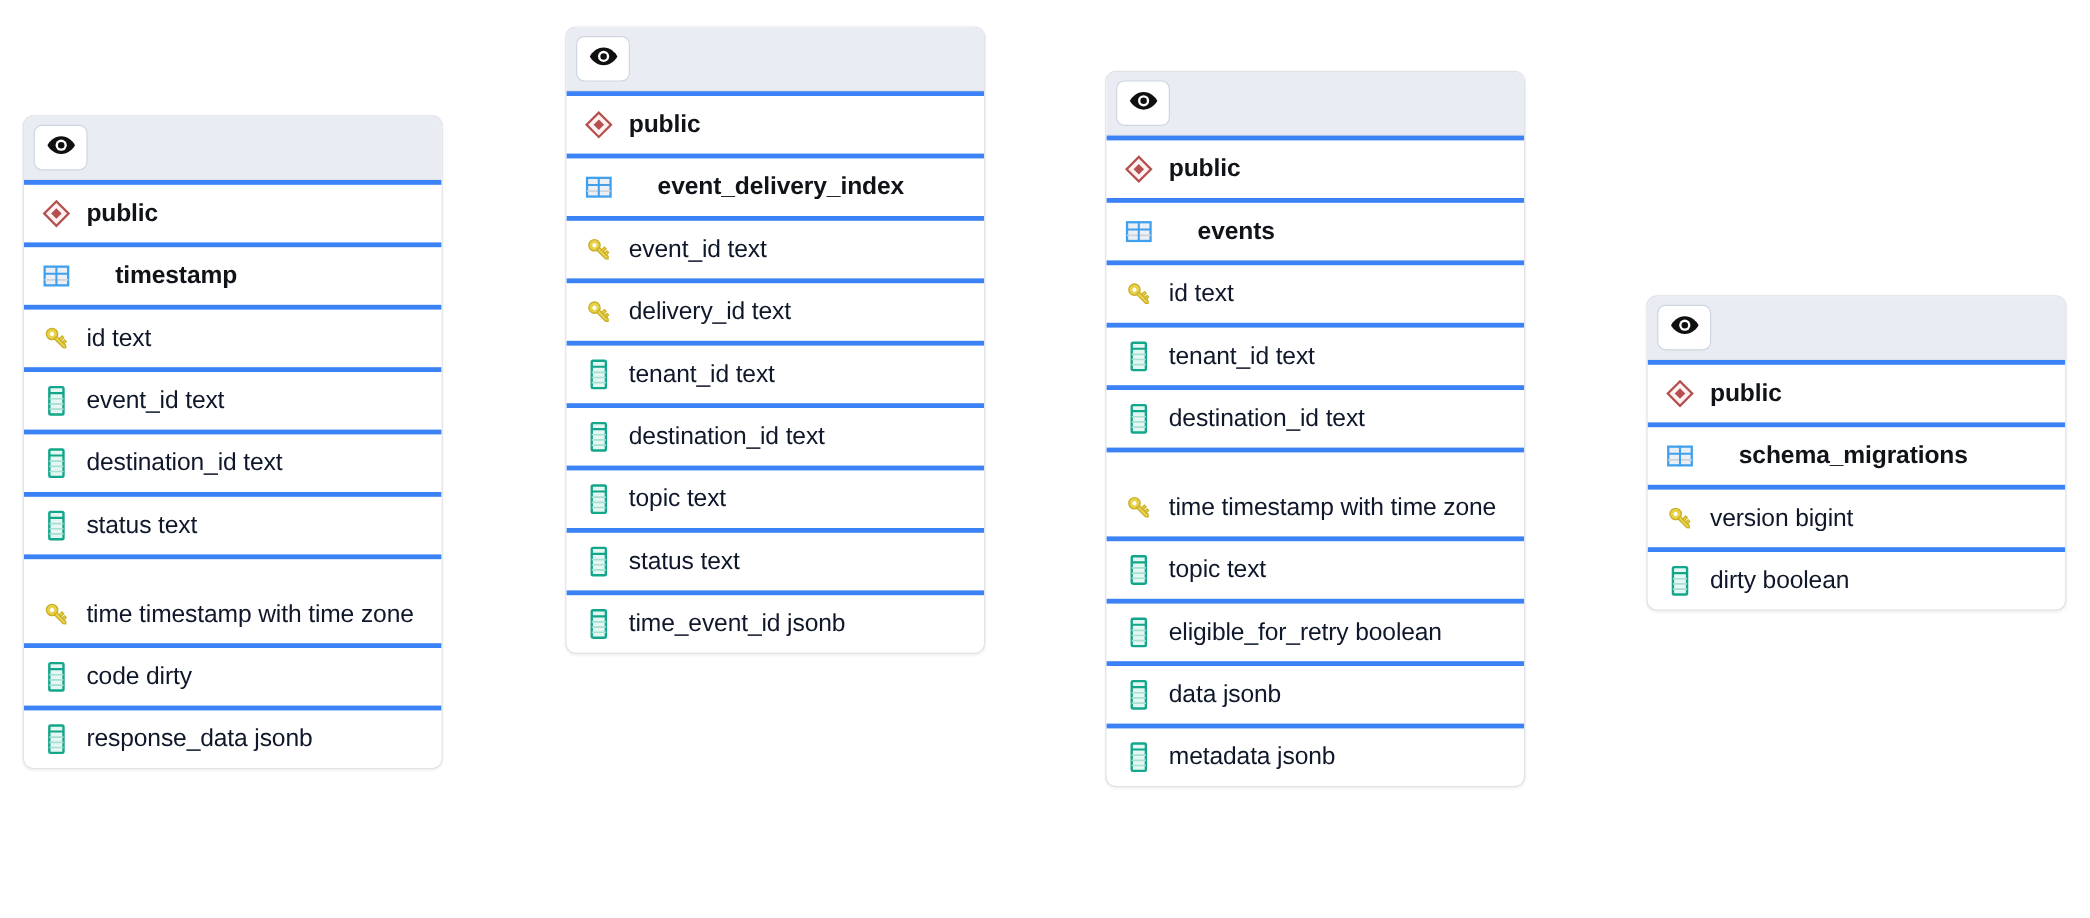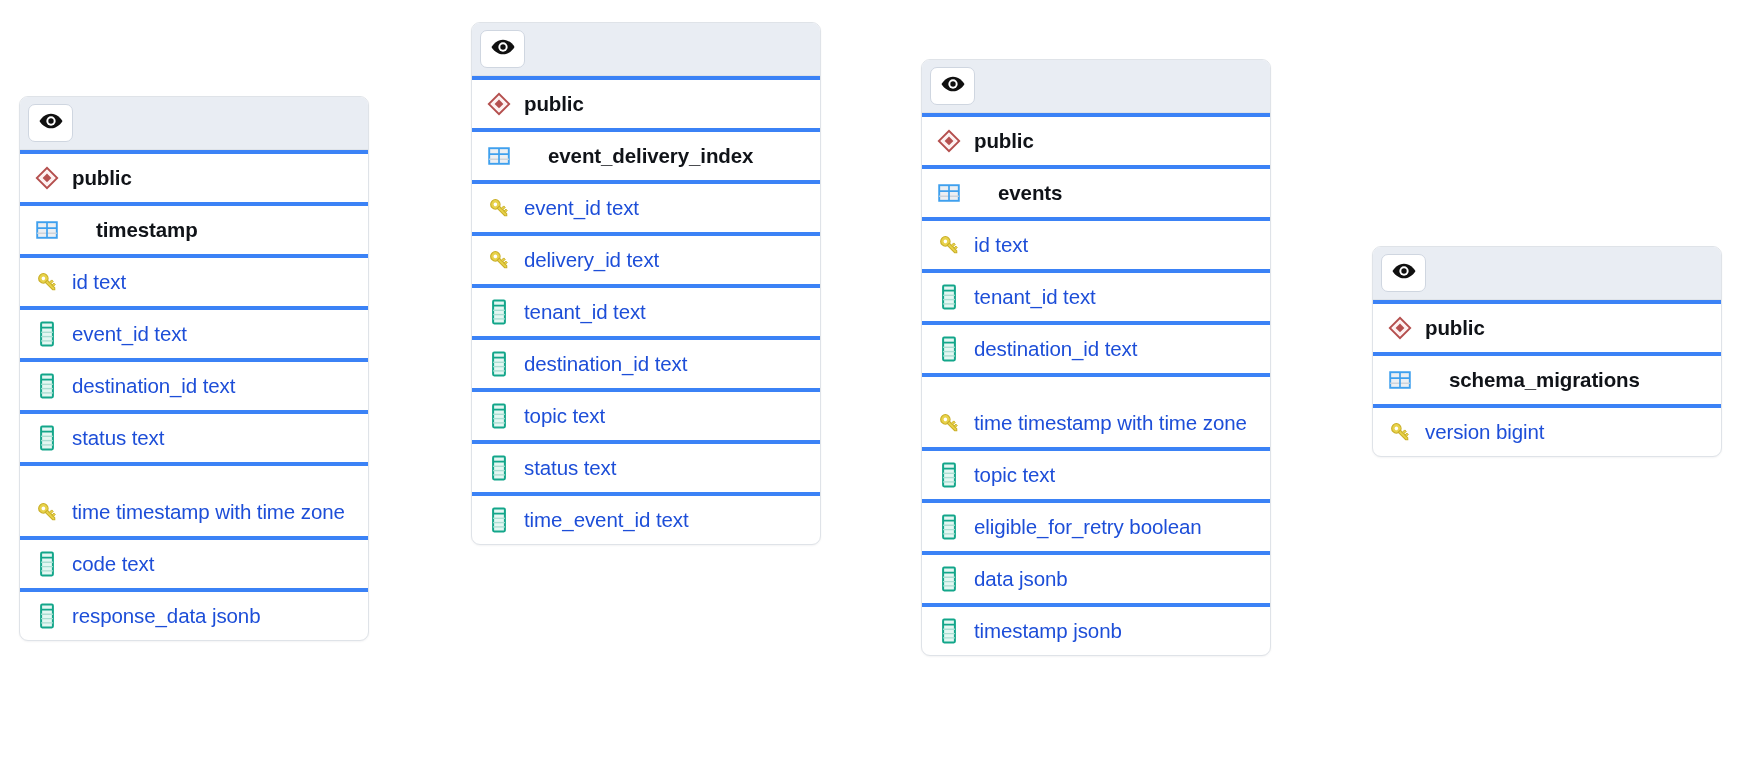--- a/index.html
+++ b/index.html
@@ -69,21 +69,21 @@
     width: 26px;
     height: 30px;
     display: flex;
     align-items: center;
     justify-content: center;
     margin-right: 12px;
   }
   .row .txt {
     font-size: 20.5px;
     line-height: 30px;
-    color: #1d4ed8;
+    color: #0f172a;
     letter-spacing: -0.1px;
     word-break: break-all;
     white-space: pre-wrap;
   }
   .row.schema .txt,
   .row.table .txt {
     font-weight: bold;
     color: #101318;
   }
   .row.schema { min-height: 47px; }
@@ -191,21 +191,21 @@
       <div class="row column">
         <span class="ico">
           <svg width="22" height="26" viewBox="0 0 18 26" aria-hidden="true">
             <rect x="3.1" y="1.6" width="11.8" height="22.8" rx="1.1" fill="#e4f7f2" stroke="#13a68a" stroke-width="2"></rect>
             <line x1="3.1" y1="6.6" x2="14.9" y2="6.6" stroke="#13a68a" stroke-width="1.8"></line>
             <line x1="3.1" y1="11.3" x2="14.9" y2="11.3" stroke="#a9ded2" stroke-width="1.4"></line>
             <line x1="3.1" y1="15.6" x2="14.9" y2="15.6" stroke="#a9ded2" stroke-width="1.4"></line>
             <line x1="3.1" y1="19.9" x2="14.9" y2="19.9" stroke="#a9ded2" stroke-width="1.4"></line>
           </svg>
         </span>
-        <span class="txt">code text</span>
+        <span class="txt">code dirty</span>
       </div>
       <div class="row column">
         <span class="ico">
           <svg width="22" height="26" viewBox="0 0 18 26" aria-hidden="true">
             <rect x="3.1" y="1.6" width="11.8" height="22.8" rx="1.1" fill="#e4f7f2" stroke="#13a68a" stroke-width="2"></rect>
             <line x1="3.1" y1="6.6" x2="14.9" y2="6.6" stroke="#13a68a" stroke-width="1.8"></line>
             <line x1="3.1" y1="11.3" x2="14.9" y2="11.3" stroke="#a9ded2" stroke-width="1.4"></line>
             <line x1="3.1" y1="15.6" x2="14.9" y2="15.6" stroke="#a9ded2" stroke-width="1.4"></line>
             <line x1="3.1" y1="19.9" x2="14.9" y2="19.9" stroke="#a9ded2" stroke-width="1.4"></line>
           </svg>
@@ -322,21 +322,21 @@
       <div class="row column">
         <span class="ico">
           <svg width="22" height="26" viewBox="0 0 18 26" aria-hidden="true">
             <rect x="3.1" y="1.6" width="11.8" height="22.8" rx="1.1" fill="#e4f7f2" stroke="#13a68a" stroke-width="2"></rect>
             <line x1="3.1" y1="6.6" x2="14.9" y2="6.6" stroke="#13a68a" stroke-width="1.8"></line>
             <line x1="3.1" y1="11.3" x2="14.9" y2="11.3" stroke="#a9ded2" stroke-width="1.4"></line>
             <line x1="3.1" y1="15.6" x2="14.9" y2="15.6" stroke="#a9ded2" stroke-width="1.4"></line>
             <line x1="3.1" y1="19.9" x2="14.9" y2="19.9" stroke="#a9ded2" stroke-width="1.4"></line>
           </svg>
         </span>
-        <span class="txt">time_event_id text</span>
+        <span class="txt">time_event_id jsonb</span>
       </div>
     </div>
     <div class="card" style="left: 921px; top: 59px; width: 350px; border-color: rgb(223, 227, 232);">
       <div class="card-header" style="background: rgb(233, 237, 243);">
         <div class="eye-btn">
           <span><svg width="26" height="26" viewBox="0 0 24 24" aria-hidden="true">
               <path d="M12 5.2C6.9 5.2 2.9 9.1 1.4 12c1.5 2.9 5.5 6.8 10.6 6.8S21.1 14.9 22.6 12C21.1 9.1 17.1 5.2 12 5.2z" fill="#101010"></path>
               <circle cx="12" cy="12" r="4.3" fill="#ffffff"></circle>
               <circle cx="12" cy="12" r="2.5" fill="#101010"></circle>
             </svg></span>
@@ -453,21 +453,21 @@
       <div class="row column">
         <span class="ico">
           <svg width="22" height="26" viewBox="0 0 18 26" aria-hidden="true">
             <rect x="3.1" y="1.6" width="11.8" height="22.8" rx="1.1" fill="#e4f7f2" stroke="#13a68a" stroke-width="2"></rect>
             <line x1="3.1" y1="6.6" x2="14.9" y2="6.6" stroke="#13a68a" stroke-width="1.8"></line>
             <line x1="3.1" y1="11.3" x2="14.9" y2="11.3" stroke="#a9ded2" stroke-width="1.4"></line>
             <line x1="3.1" y1="15.6" x2="14.9" y2="15.6" stroke="#a9ded2" stroke-width="1.4"></line>
             <line x1="3.1" y1="19.9" x2="14.9" y2="19.9" stroke="#a9ded2" stroke-width="1.4"></line>
           </svg>
         </span>
-        <span class="txt">timestamp jsonb</span>
+        <span class="txt">metadata jsonb</span>
       </div>
     </div>
     <div class="card" style="left: 1372px; top: 246px; width: 350px; border-color: rgb(223, 227, 232);">
       <div class="card-header" style="background: rgb(233, 237, 243);">
         <div class="eye-btn">
           <span><svg width="26" height="26" viewBox="0 0 24 24" aria-hidden="true">
               <path d="M12 5.2C6.9 5.2 2.9 9.1 1.4 12c1.5 2.9 5.5 6.8 10.6 6.8S21.1 14.9 22.6 12C21.1 9.1 17.1 5.2 12 5.2z" fill="#101010"></path>
               <circle cx="12" cy="12" r="4.3" fill="#ffffff"></circle>
               <circle cx="12" cy="12" r="2.5" fill="#101010"></circle>
             </svg></span>
@@ -500,14 +500,26 @@
               <circle cx="12" cy="6.4" r="4.5" fill="#e8d24a" stroke="#c9ae26" stroke-width="1.1"></circle>
               <circle cx="12" cy="6.4" r="1.7" fill="#ffffff"></circle>
               <path d="M10.6 10.3h2.8v10.1l-1.4 1.5-1.4-1.5z" fill="#e8d24a" stroke="#c9ae26" stroke-width="1"></path>
               <rect x="13.2" y="13.1" width="3.4" height="2" fill="#e8d24a" stroke="#c9ae26" stroke-width="0.9"></rect>
               <rect x="13.2" y="16.7" width="2.7" height="1.9" fill="#e8d24a" stroke="#c9ae26" stroke-width="0.9"></rect>
             </g>
           </svg>
         </span>
         <span class="txt">version bigint</span>
       </div>
+      <div class="row column">
+        <span class="ico">
+          <svg width="22" height="26" viewBox="0 0 18 26" aria-hidden="true">
+            <rect x="3.1" y="1.6" width="11.8" height="22.8" rx="1.1" fill="#e4f7f2" stroke="#13a68a" stroke-width="2"></rect>
+            <line x1="3.1" y1="6.6" x2="14.9" y2="6.6" stroke="#13a68a" stroke-width="1.8"></line>
+            <line x1="3.1" y1="11.3" x2="14.9" y2="11.3" stroke="#a9ded2" stroke-width="1.4"></line>
+            <line x1="3.1" y1="15.6" x2="14.9" y2="15.6" stroke="#a9ded2" stroke-width="1.4"></line>
+            <line x1="3.1" y1="19.9" x2="14.9" y2="19.9" stroke="#a9ded2" stroke-width="1.4"></line>
+          </svg>
+        </span>
+        <span class="txt">dirty boolean</span>
+      </div>
     </div>
   </div>
 
 </body></html>

